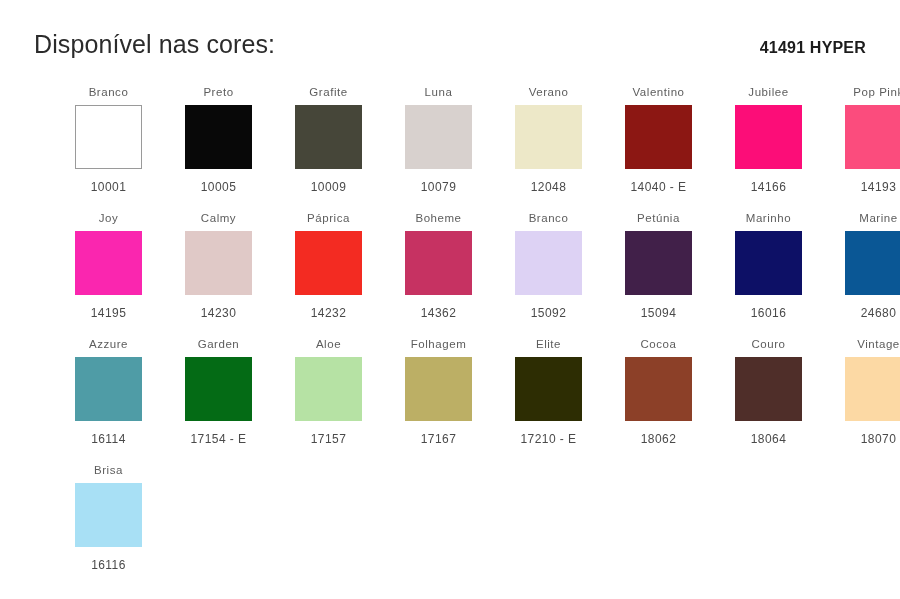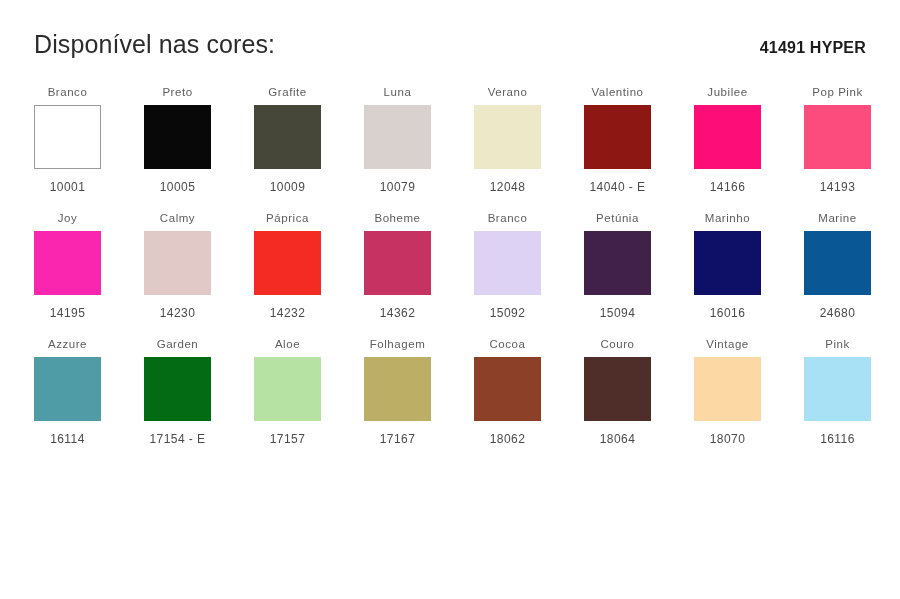--- a/index.html
+++ b/index.html
@@ -44,20 +44,21 @@
     display: grid;
     grid-template-columns: repeat(8, 110px);
     row-gap: 17px;
     justify-content: start;
   }
   .swatch-cell {
     width: 110px;
     display: flex;
     flex-direction: column;
     align-items: flex-start;
+    margin-left: 41px;
   }
   .swatch-name {
     font-size: 11.5px;
     color: #5d5d5d;
     letter-spacing: 0.55px;
     line-height: 14px;
     height: 16px;
     width: 67px;
     text-align: center;
     white-space: nowrap;
@@ -187,34 +188,39 @@
         <div class="swatch-name">Aloe</div>
         <div class="swatch-chip" style="background-color: rgb(182, 226, 164);"></div>
         <div class="swatch-code">17157</div>
       </div>
       <div class="swatch-cell">
         <div class="swatch-name">Folhagem</div>
         <div class="swatch-chip" style="background-color: rgb(188, 175, 101);"></div>
         <div class="swatch-code">17167</div>
       </div>
       <div class="swatch-cell">
+        <div class="swatch-name">Elite</div>
+        <div class="swatch-chip" style="background-color: rgb(45, 45, 3);"></div>
+        <div class="swatch-code">17210 - E</div>
+      </div>
+      <div class="swatch-cell">
         <div class="swatch-name">Cocoa</div>
         <div class="swatch-chip" style="background-color: rgb(140, 64, 40);"></div>
         <div class="swatch-code">18062</div>
       </div>
       <div class="swatch-cell">
         <div class="swatch-name">Couro</div>
         <div class="swatch-chip" style="background-color: rgb(79, 46, 41);"></div>
         <div class="swatch-code">18064</div>
       </div>
       <div class="swatch-cell">
         <div class="swatch-name">Vintage</div>
         <div class="swatch-chip" style="background-color: rgb(252, 217, 164);"></div>
         <div class="swatch-code">18070</div>
       </div>
       <div class="swatch-cell">
-        <div class="swatch-name">Pink</div>
+        <div class="swatch-name">Brisa</div>
         <div class="swatch-chip" style="background-color: rgb(168, 224, 245);"></div>
         <div class="swatch-code">16116</div>
       </div>
     </div>
 
 </div>
 
 </body></html>

